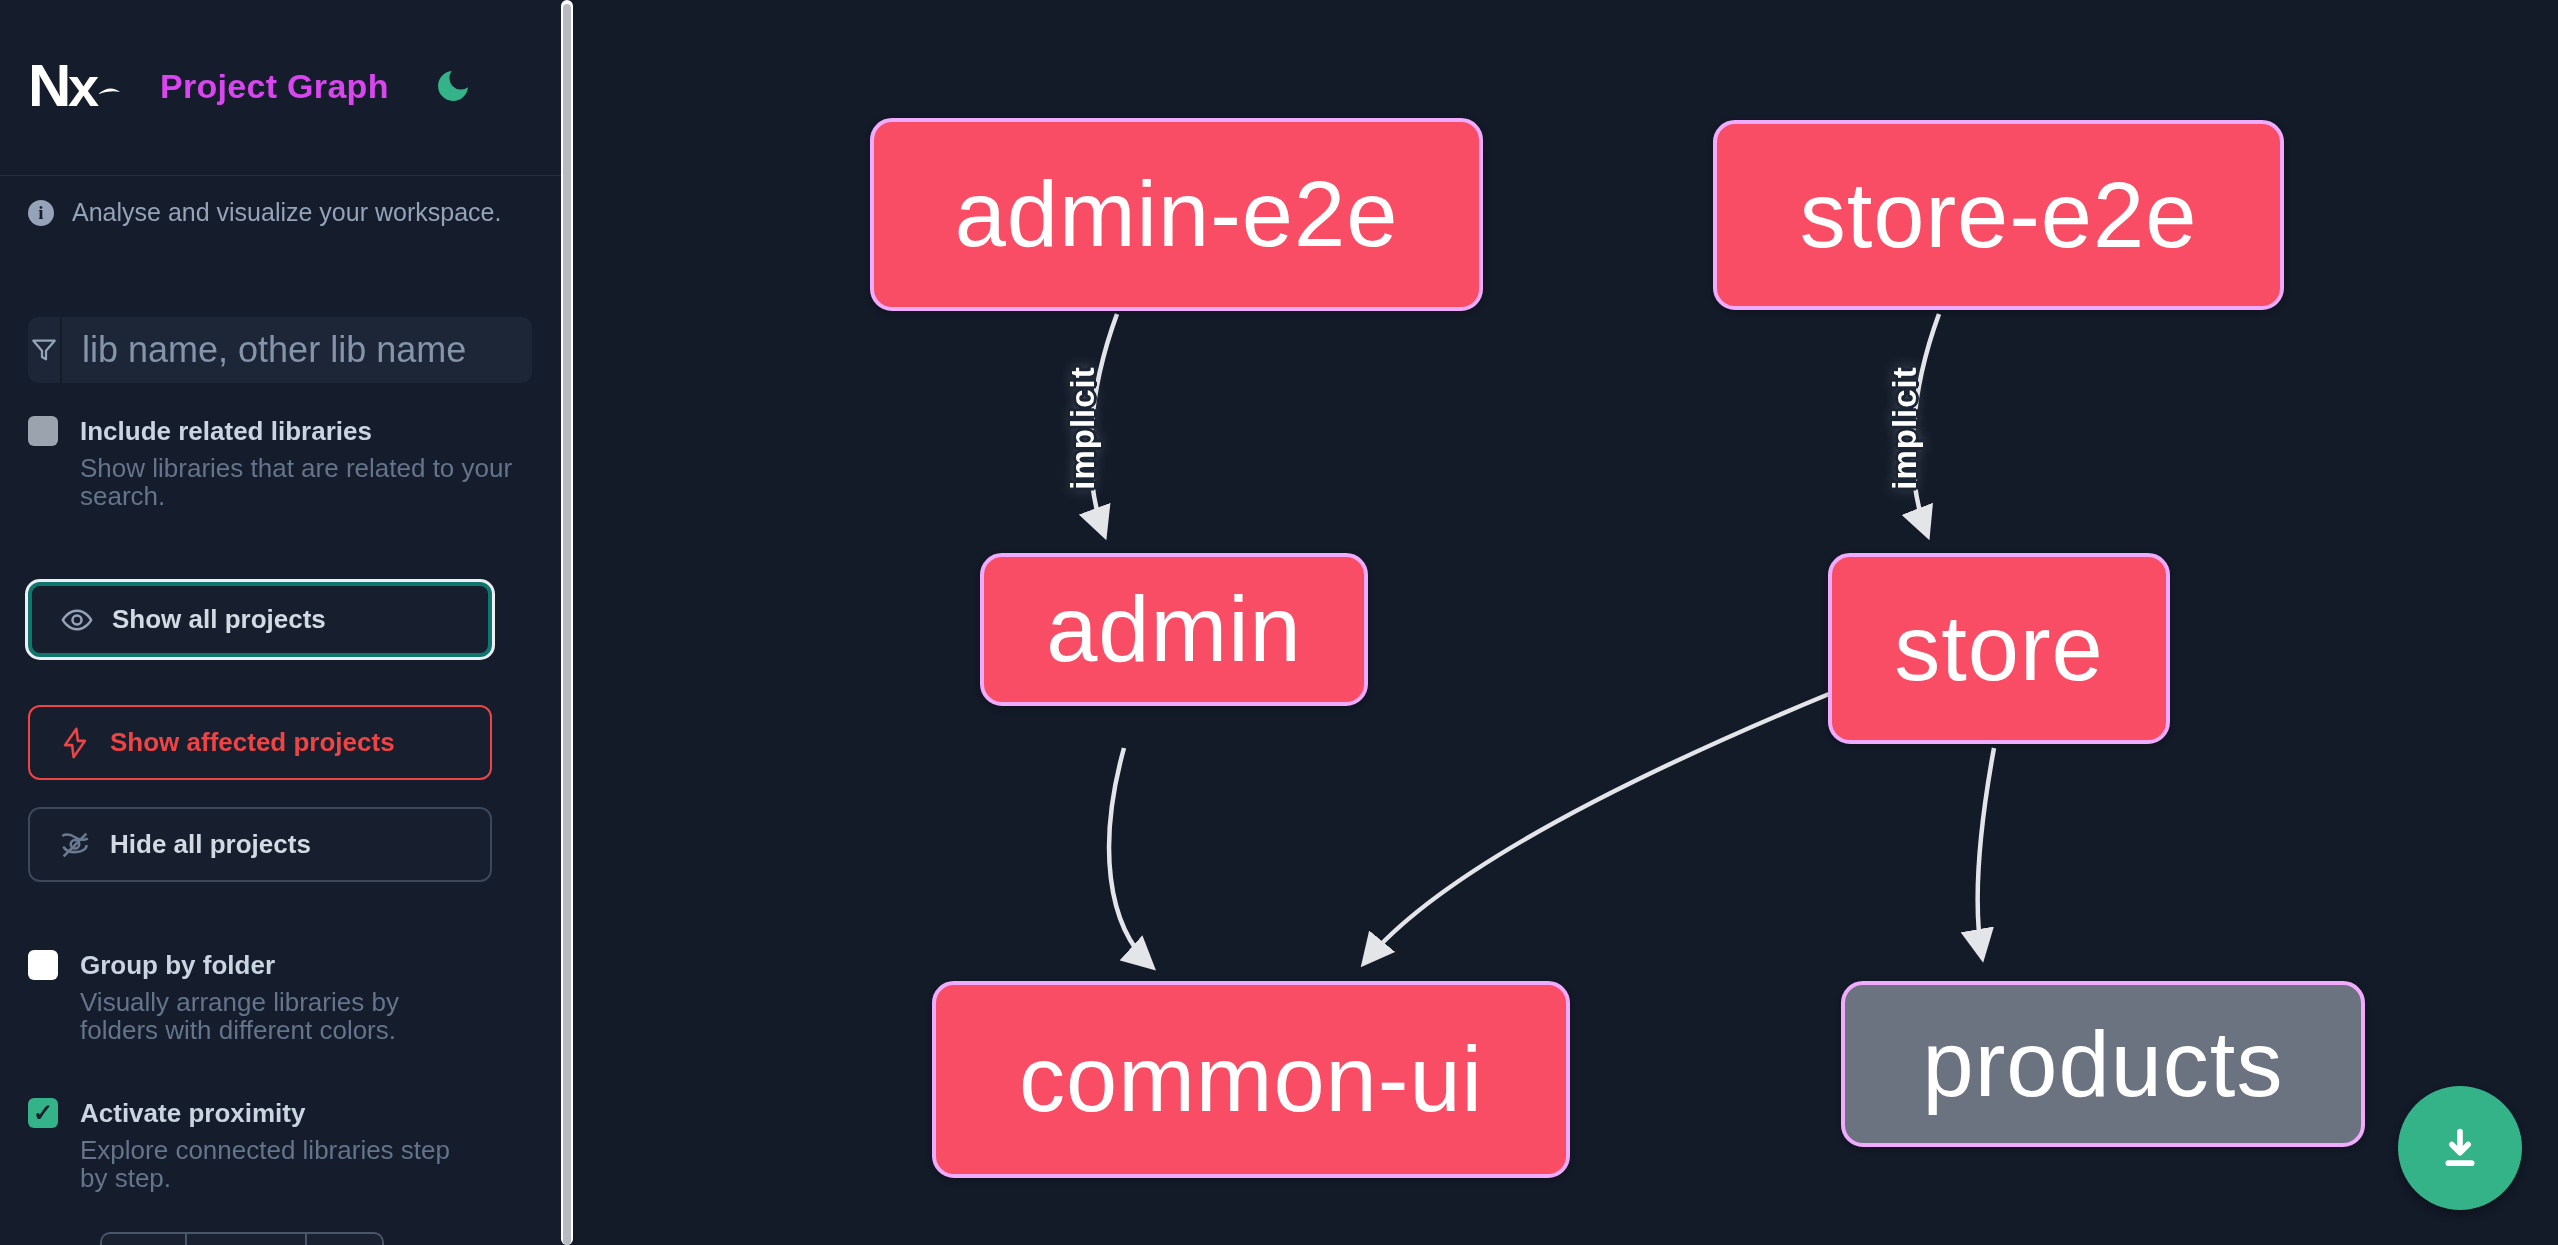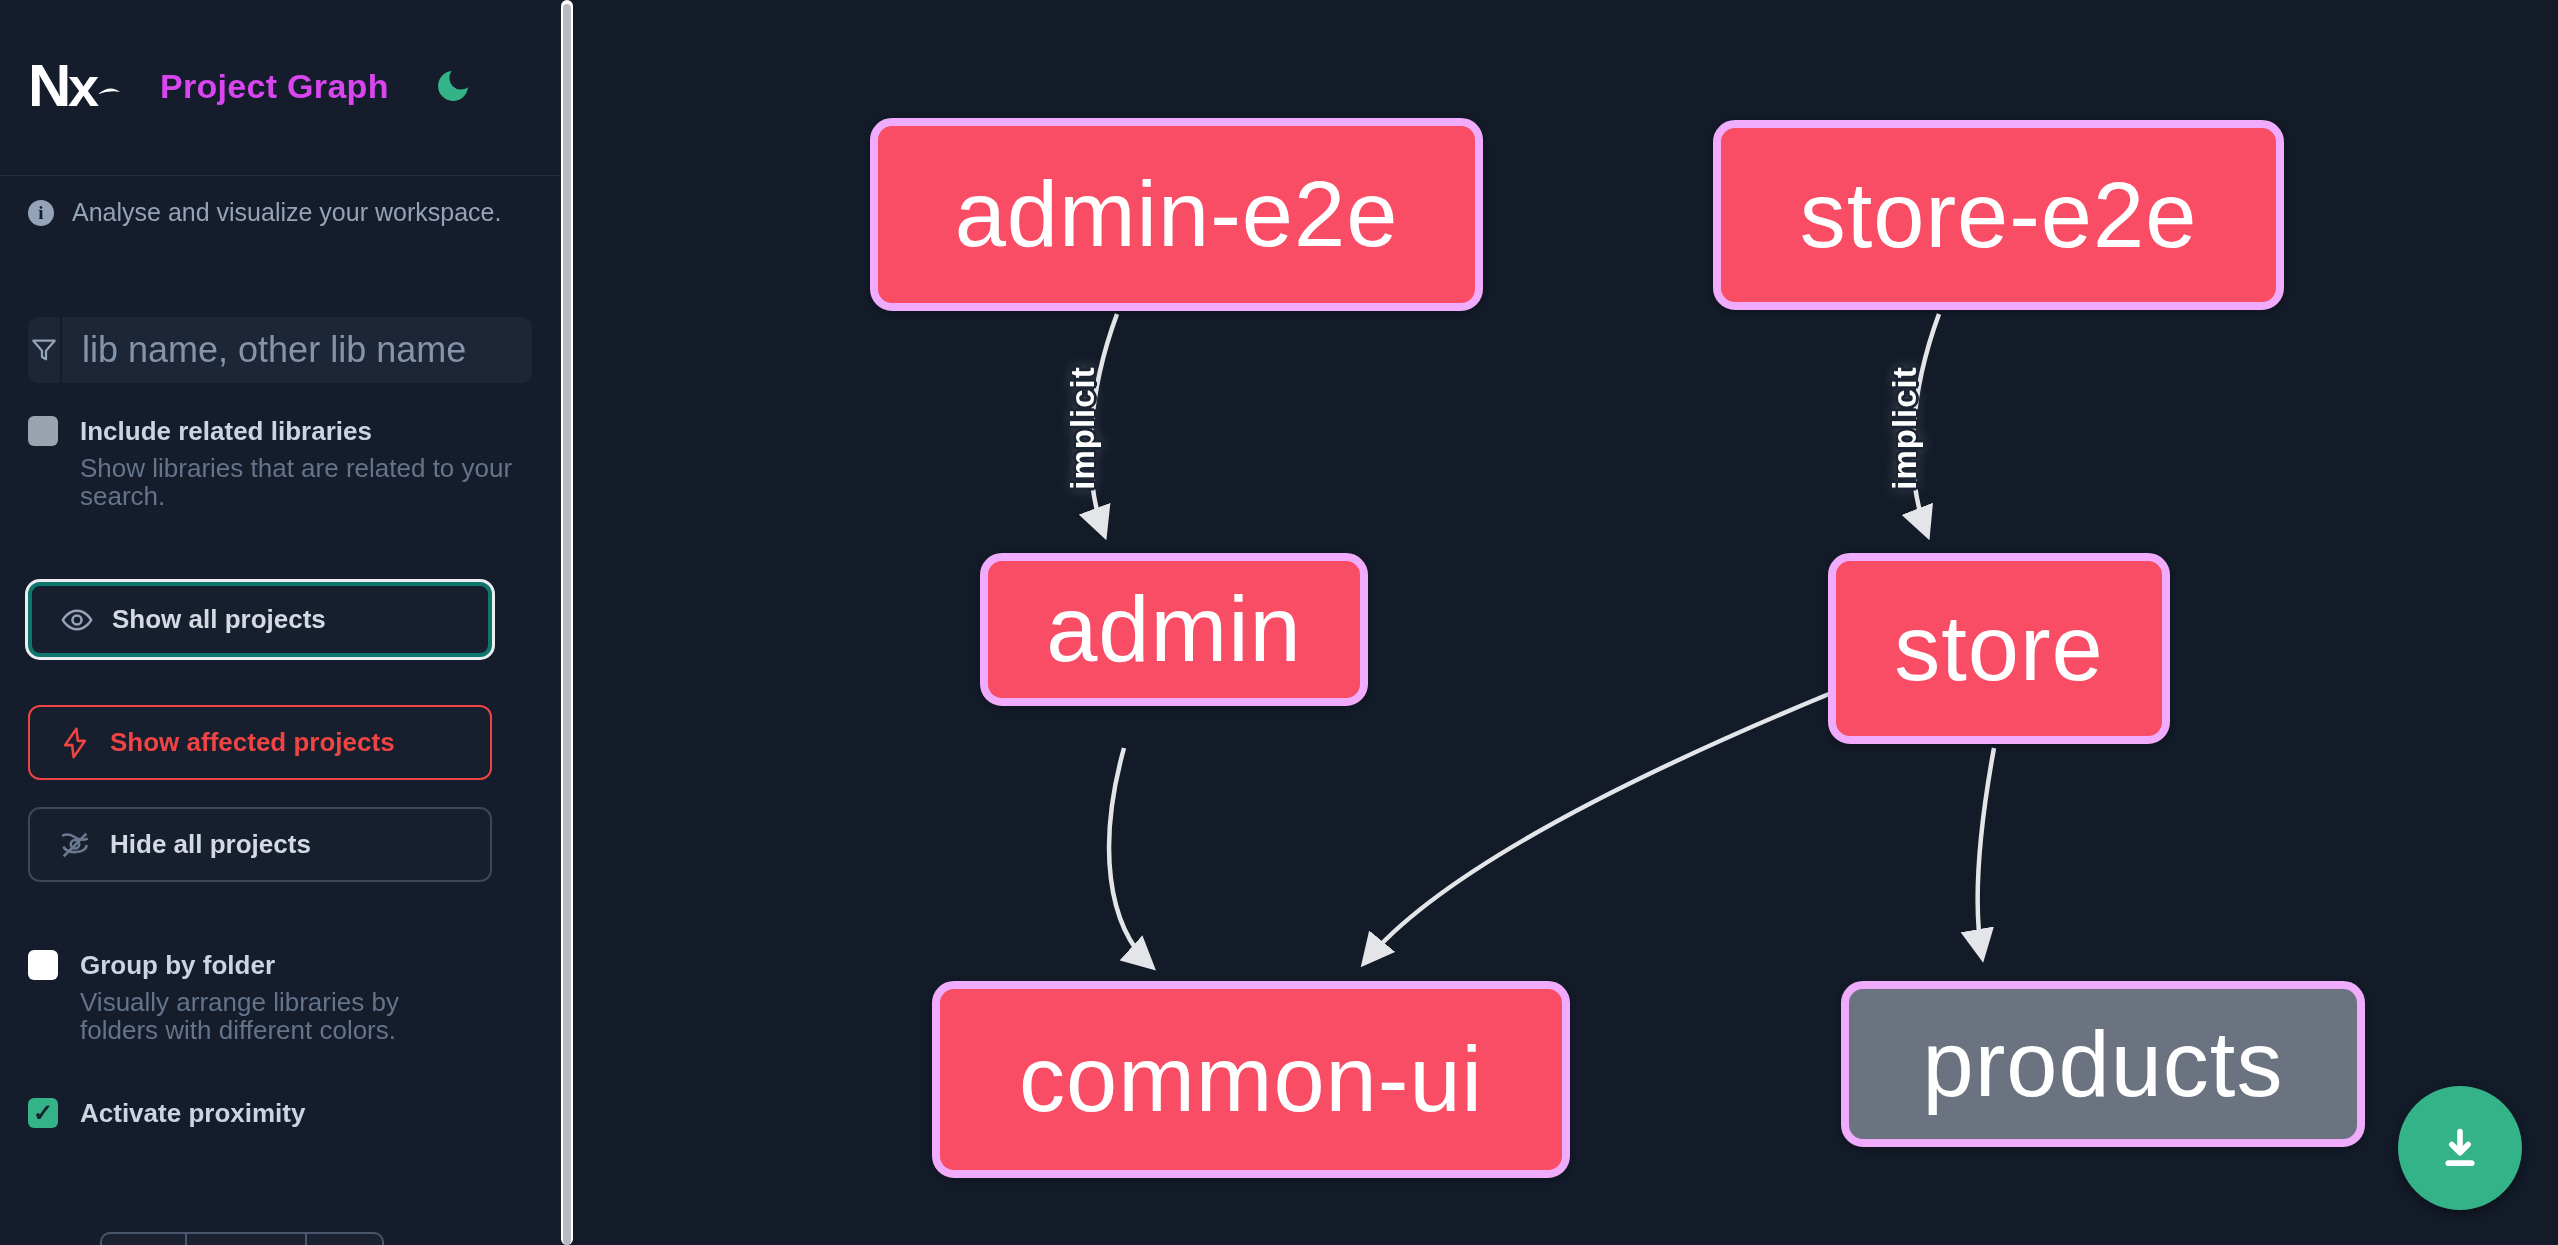--- a/index.html
+++ b/index.html
@@ -49,21 +49,21 @@
   .btn-hide{top:807px;border:2px solid #3c4759;}
   
   .stepper{position:absolute;left:100px;top:1232px;width:284px;height:46px;display:flex;}
   .stepper .cell{background:#1a2231;border:2px solid #49566b;border-bottom:none;}
   .stepper .c1{width:84px;border-radius:10px 0 0 0;}
   .stepper .c2{width:118px;border-left:none;border-right:none;}
   .stepper .c3{width:76px;border-radius:0 10px 0 0;}
   
   .canvas{position:absolute;left:573px;top:0;width:1985px;height:1245px;background:#131a28;}
   .edges-svg{position:absolute;left:0;top:0;}
-  .node{position:absolute;border:8px solid #f0abfc;border-radius:22px;
+  .node{position:absolute;border:4px solid #f0abfc;border-radius:22px;
     display:flex;align-items:center;justify-content:center;cursor:pointer;
     color:#ffffff;font-size:92px;font-weight:400;letter-spacing:1px;box-sizing:border-box;
     box-shadow:0 2px 6px rgba(0,0,0,.25);}
   .node.pink{background:#f94d66;}
   .node.gray{background:#6b7280;}
   .n-admin-e2e{left:297px;top:118px;width:613px;height:193px;}
   .n-store-e2e{left:1140px;top:120px;width:571px;height:190px;}
   .n-admin{left:407px;top:553px;width:388px;height:153px;}
   .n-store{left:1255px;top:553px;width:342px;height:191px;}
   .n-common-ui{left:359px;top:981px;width:638px;height:197px;}
@@ -149,20 +149,21 @@
     <span class="box white"></span>
     <div class="t-label">Group by folder</div>
     <div class="t-desc">Visually arrange libraries by folders with different colors.</div>
   </div>
 
   <div class="toggle t3">
     <span class="box green">
       <span>✓</span>
     </span>
     <div class="t-label">Activate proximity</div>
+    <div class="t-desc">Explore connected libraries step by step.</div>
   </div>
 
   <div class="stepper">
     <div class="cell c1"></div>
     <div class="cell c2"></div>
     <div class="cell c3"></div>
   </div>
 </div>
 
 <div class="sb-scrollbar">

